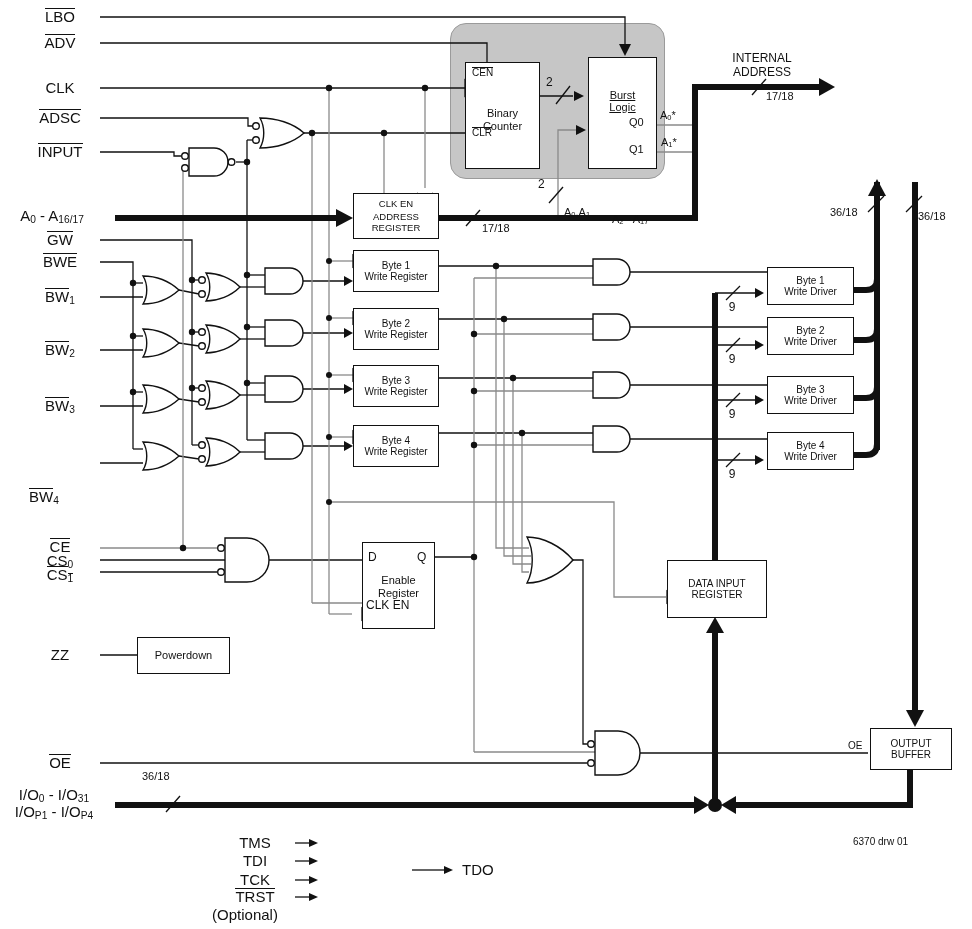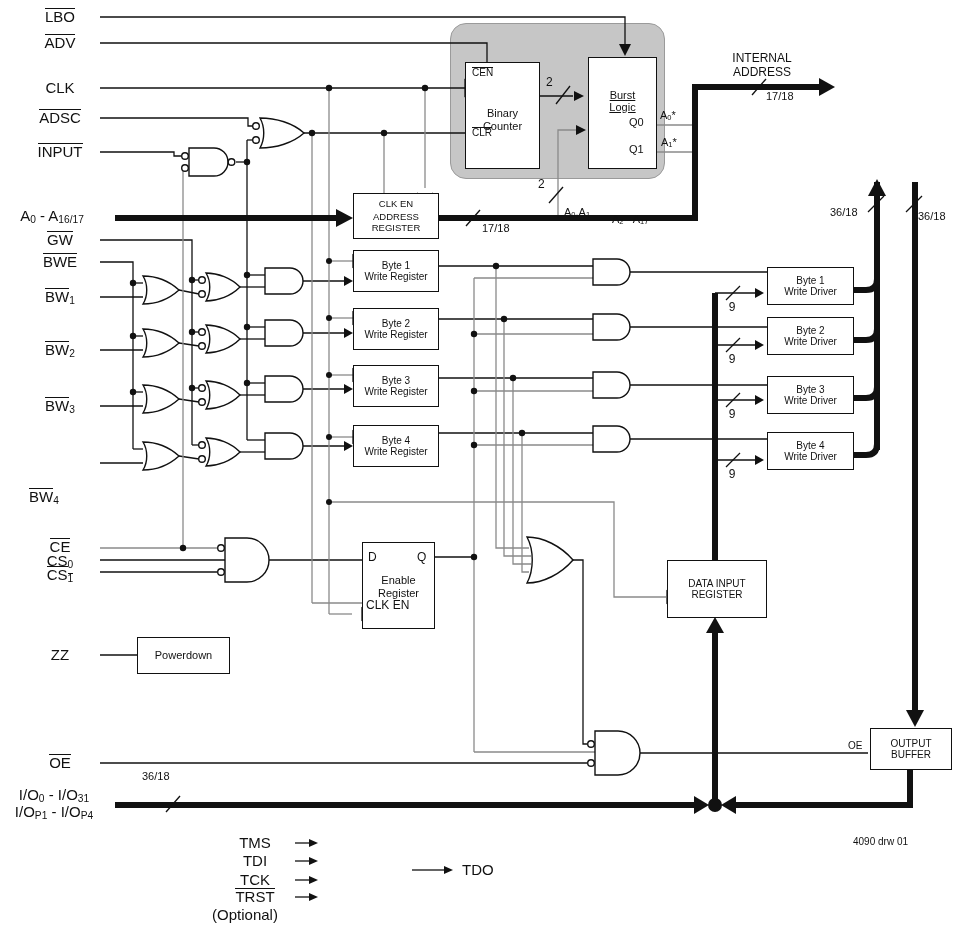--- a/index.html
+++ b/index.html
@@ -389,15 +389,15 @@
   <div class="lbl f11" style="left:660px;top:109px;"><span>A</span><span class="sb">0</span><span>*</span></div>
   <div class="lbl f11" style="left:661px;top:136px;"><span>A</span><span class="sb">1</span><span>*</span></div>
   <div class="lbl f11" style="left:830px;top:206px;">36/18</div>
   <div class="lbl f11" style="left:918px;top:210px;">36/18</div>
   <div class="lbl f11" style="left:142px;top:770px;">36/18</div>
   <div class="lbl f12 ctr" style="left:722px;top:301px;width:20px;">9</div>
   <div class="lbl f12 ctr" style="left:722px;top:353px;width:20px;">9</div>
   <div class="lbl f12 ctr" style="left:722px;top:408px;width:20px;">9</div>
   <div class="lbl f12 ctr" style="left:722px;top:468px;width:20px;">9</div>
   <div class="lbl f10" style="left:848px;top:740px;">OE</div>
-  <div class="lbl f10" style="left:853px;top:836px;">4090 drw 01</div>
+  <div class="lbl f10" style="left:853px;top:836px;">6370 drw 01</div>
 
 </div>
 
 </body></html>

